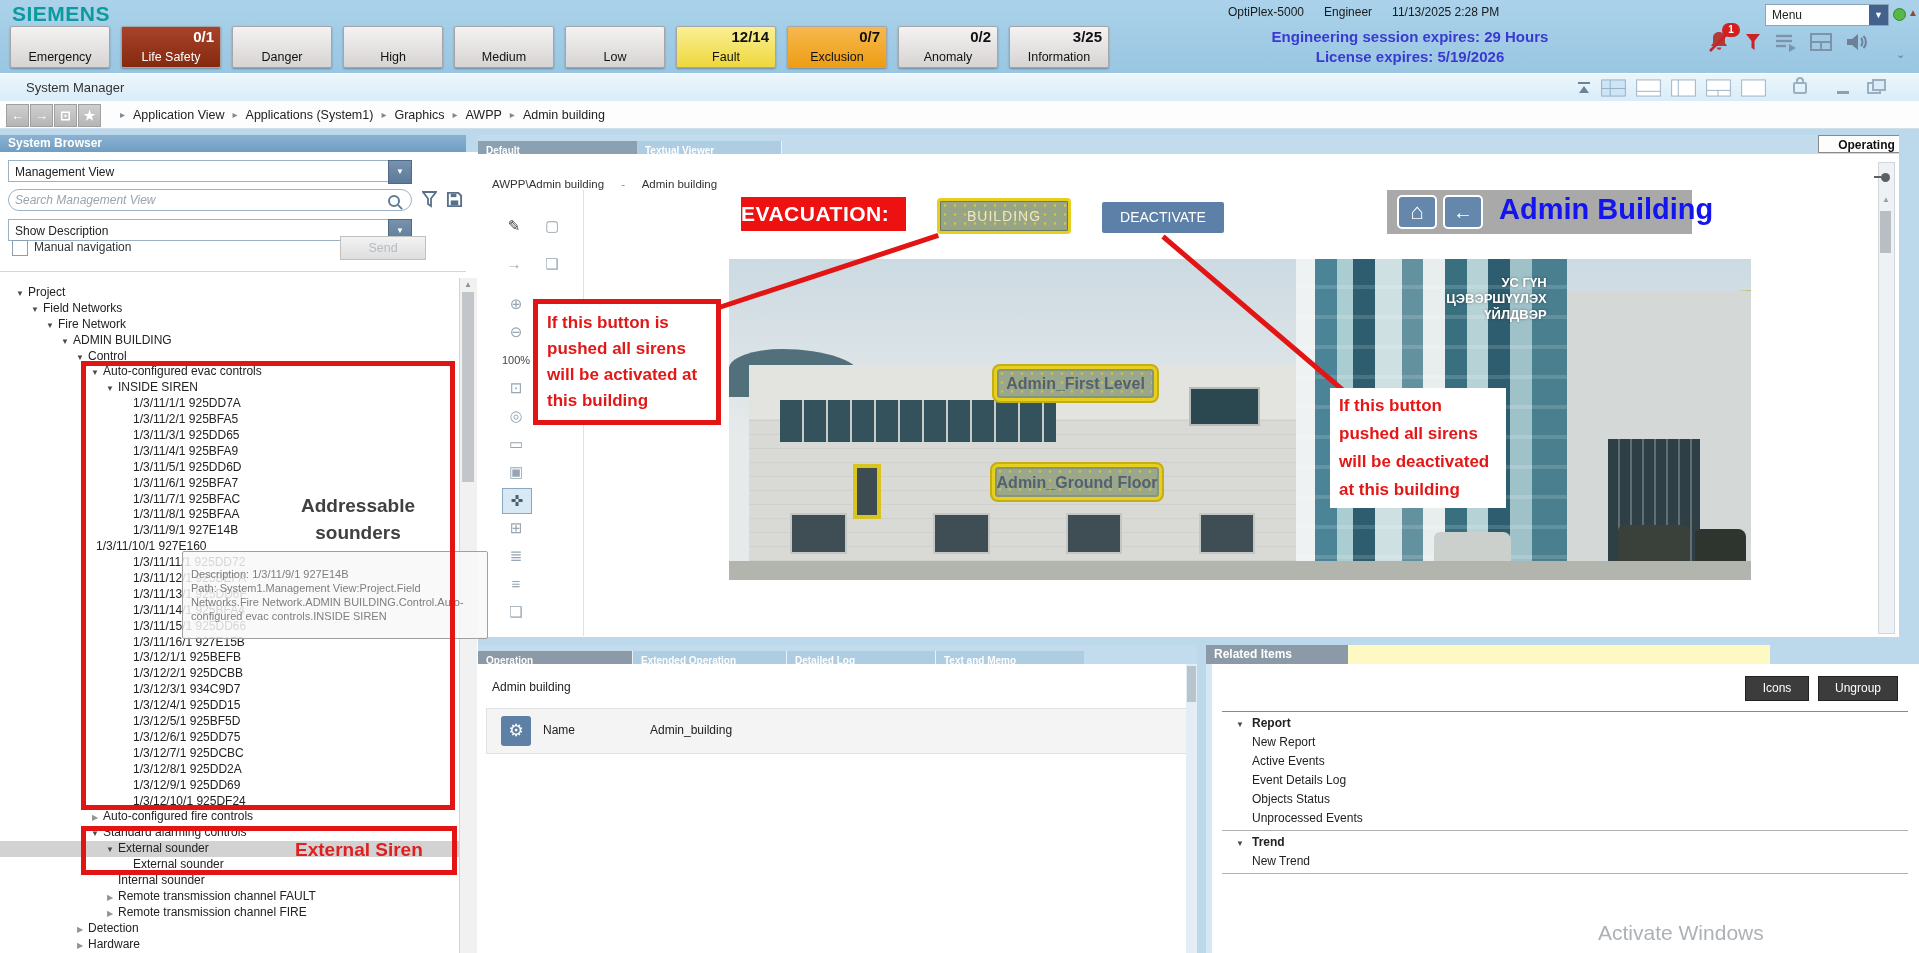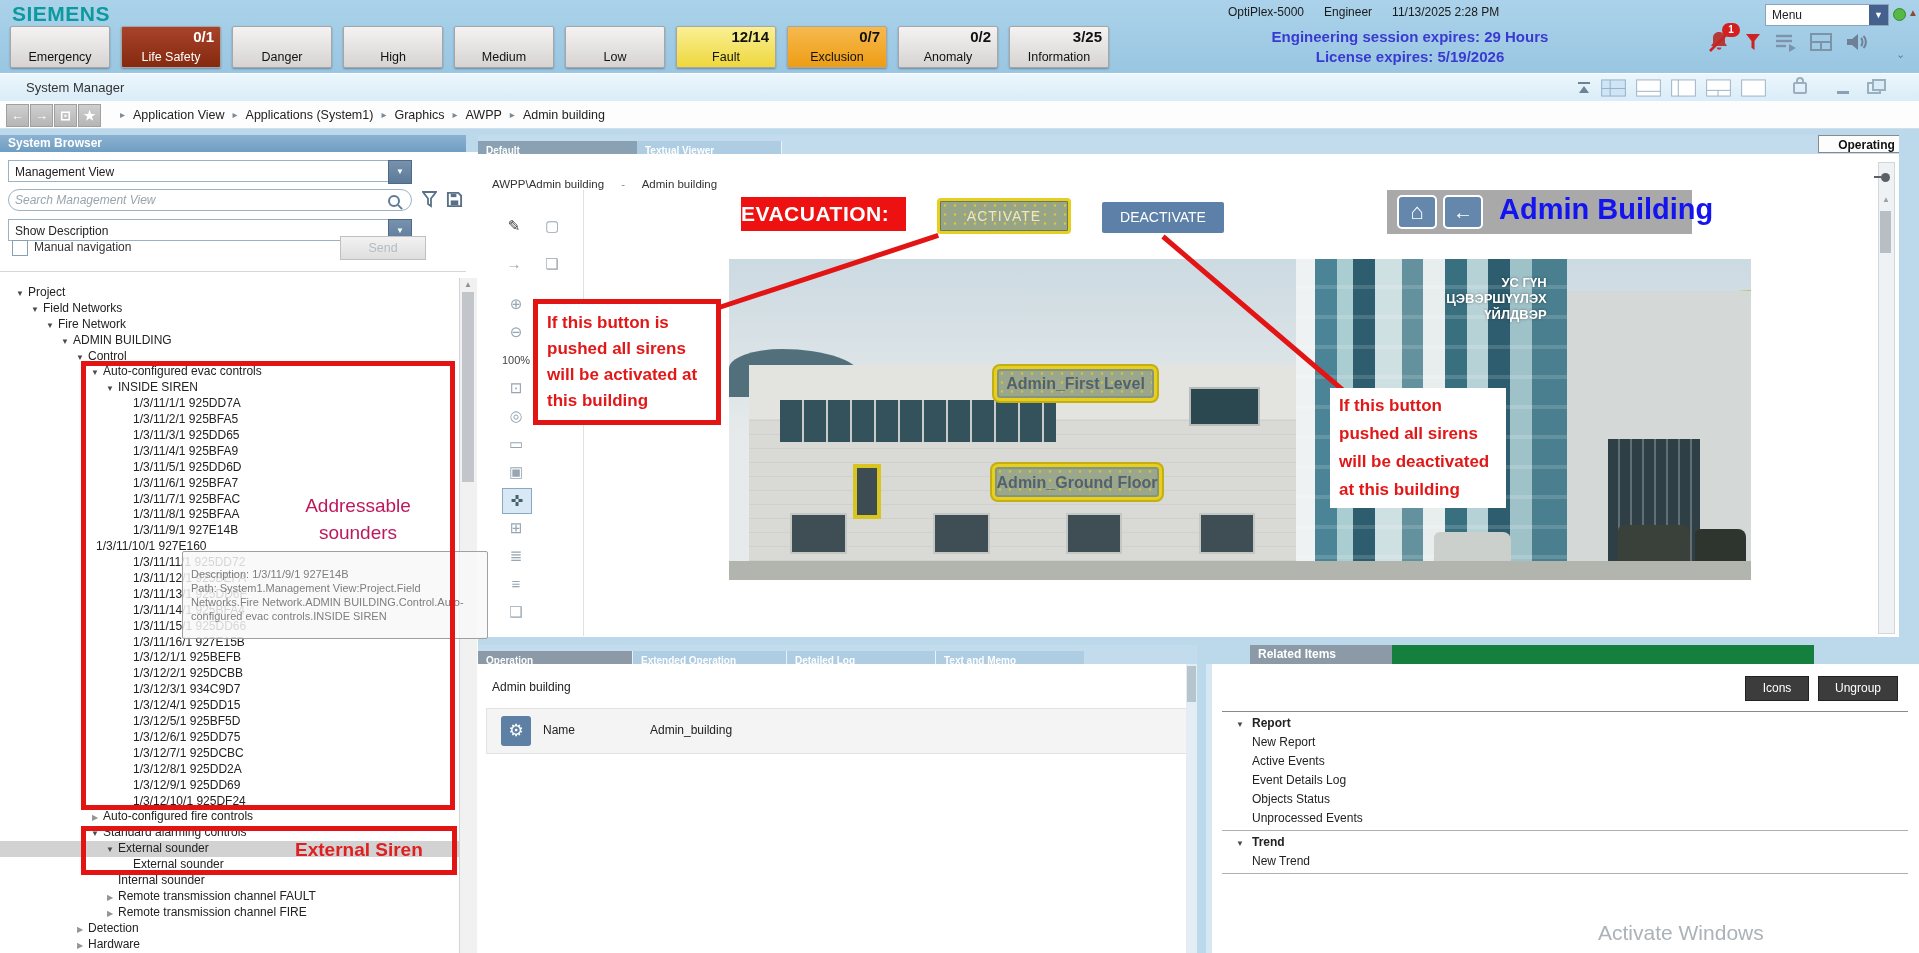--- a/index.html
+++ b/index.html
@@ -59,21 +59,21 @@
   #sb-sep{position:absolute;left:0;top:271px;width:466px;border-top:1px solid #d0d8de;}
   #tree{position:absolute;left:0;top:285px;width:459px;height:668px;overflow:hidden;}
   .tree-row{height:15.9px;line-height:15.9px;font-size:12px;color:#222;white-space:nowrap;}
   .tree-row.hl{background:#d2d2d2;}
   .tmark{display:inline-block;width:16px;text-align:center;font-size:8px;color:#4a4a4a;}
   .tmark.closed{color:#949494;}
   #tree-scroll{position:absolute;left:459px;top:278px;width:17px;height:675px;background:#f1f1f1;border-left:1px solid #d4d4d4;}
   #tree-scroll .thumb{position:absolute;left:2px;top:14px;width:12px;height:190px;background:#c2c6ca;}
   #tree-scroll .up{position:absolute;left:4px;top:2px;font-size:8px;color:#909090;}
   .red-rect{position:absolute;border:5px solid #e21414;z-index:9;pointer-events:none;}
-  #ann-addressable{position:absolute;left:288px;top:492px;width:140px;text-align:center;color:#be185d;font-size:19px;font-weight:400;line-height:27px;z-index:10;}
+  #ann-addressable{position:absolute;left:288px;top:492px;width:140px;text-align:center;color:#404040;font-size:19px;font-weight:700;line-height:27px;z-index:10;}
   #ann-external{position:absolute;left:295px;top:839px;color:#e02020;font-size:19px;font-weight:600;z-index:10;}
   #tree-tooltip{position:absolute;left:182px;top:551px;width:288px;background:rgba(248,248,248,.84);border:1px solid #a0a0a0;border-radius:2px;padding:15px 8px;font-size:11px;color:#7e7e7e;z-index:8;line-height:14px;}
   
   #gfx-tabbar{position:absolute;left:478px;top:135px;width:1421px;height:19px;background:#c2dcee;}
   .gtab{position:absolute;top:6px;height:19px;color:#fff;font-size:10px;font-weight:bold;line-height:19px;padding-left:8px;box-sizing:border-box;}
   #gtab-default{left:0;width:159px;background:#89a1b2;}
   #gtab-textual{left:159px;width:145px;background:#aecde2;border-right:1px solid #e8f2f8;}
   #tab-operating{position:absolute;left:1818px;top:135px;width:97px;height:18px;background:#fdfdfd;border:1px solid #8a8a8a;color:#111;font-size:12px;font-weight:600;text-align:center;line-height:18px;box-sizing:border-box;}
   #gfx-canvas{position:absolute;left:478px;top:154px;width:1421px;height:483px;background:#fff;overflow:hidden;}
   #gfx-path{position:absolute;left:14px;top:24px;font-size:11.5px;color:#333;}
@@ -119,21 +119,21 @@
   
   #op-tabbar{position:absolute;left:478px;top:645px;width:719px;height:19px;background:#c2dcee;}
   #op-body{position:absolute;left:478px;top:664px;width:719px;height:289px;background:#fff;}
   #op-obj-label{position:absolute;left:14px;top:16px;font-size:12px;color:#222;}
   #op-row{position:absolute;left:8px;top:44px;width:704px;height:44px;background:#f4f4f4;border:1px solid #e2e2e2;}
   #op-gear{position:absolute;left:14px;top:7px;width:30px;height:30px;background:#5e80a4;border-radius:3px;color:#fff;font-size:17px;text-align:center;line-height:30px;}
   #op-name-label{position:absolute;left:56px;top:14px;font-size:12px;color:#222;}
   #op-name-value{position:absolute;left:163px;top:14px;font-size:12px;color:#222;}
   #op-scroll{position:absolute;left:1186px;top:664px;width:11px;height:289px;background:#e4edf3;}
   #op-scroll .thumb{position:absolute;left:1px;top:2px;width:9px;height:36px;background:#b6c4ce;}
-  #ri-tabbar{position:absolute;left:1206px;top:645px;width:564px;height:19px;background:#15803d;margin-left:44px;}
+  #ri-tabbar{position:absolute;left:1206px;top:645px;width:564px;height:19px;background:#fef9c3;}
   #ri-tab{position:absolute;left:0;top:0;width:142px;height:19px;background:#8b9aa6;color:#fff;font-size:12px;font-weight:bold;line-height:19px;padding-left:8px;box-sizing:border-box;}
   #ri-body{position:absolute;left:1206px;top:664px;width:713px;height:289px;background:#fff;border-left:6px solid #d5e7f3;box-sizing:border-box;}
   .ri-btn{position:absolute;top:12px;height:23px;background:#3c3c3c;border:1px solid #222;color:#fff;font-size:12px;text-align:center;line-height:23px;}
   #ri-sep{position:absolute;left:10px;top:47px;width:686px;border-top:1px solid #8a8a8a;}
   #ri-list{position:absolute;left:10px;top:50px;width:686px;font-size:12px;color:#222;}
   .ri-group-h{height:19px;line-height:19px;font-weight:bold;}
   .ri-group-h .tmark{width:24px;padding-left:6px;box-sizing:content-box;}
   .ri-item{height:19px;line-height:19px;padding-left:30px;}
   .ri-div{border-top:1px solid #b0b0b0;margin:2px 0;}
   #watermark{position:absolute;left:1598px;top:921px;font-size:21px;color:#abb2b8;}
@@ -394,21 +394,21 @@
   <div id="gfx-canvas">
     <div id="gfx-path">
       <span>AWPP\Admin building</span>
       <span style="margin:0 14px;color:#888;">-</span>
       <span>Admin building</span>
     </div>
     <div id="gfx-vline"></div>
     <div id="gfx-toolbar"></div>
 
     <div id="evac-label">EVACUATION:</div>
-    <div id="btn-activate">ACTIVATE</div>
+    <div id="btn-activate">BUILDING</div>
     <div id="btn-deactivate">DEACTIVATE</div>
 
     <div id="bldg-header">
       <div class="nav-sq" style="left:10px;"><span style="font-size:22px;line-height:30px;">⌂</span></div>
       <div class="nav-sq" style="left:56px;"><span style="font-size:20px;font-weight:bold;line-height:30px;">←</span></div>
       <div id="bldg-title">Admin Building</div>
     </div>
 
     <div id="photo">
       <div id="ph-hill-l" class="ph"></div>

